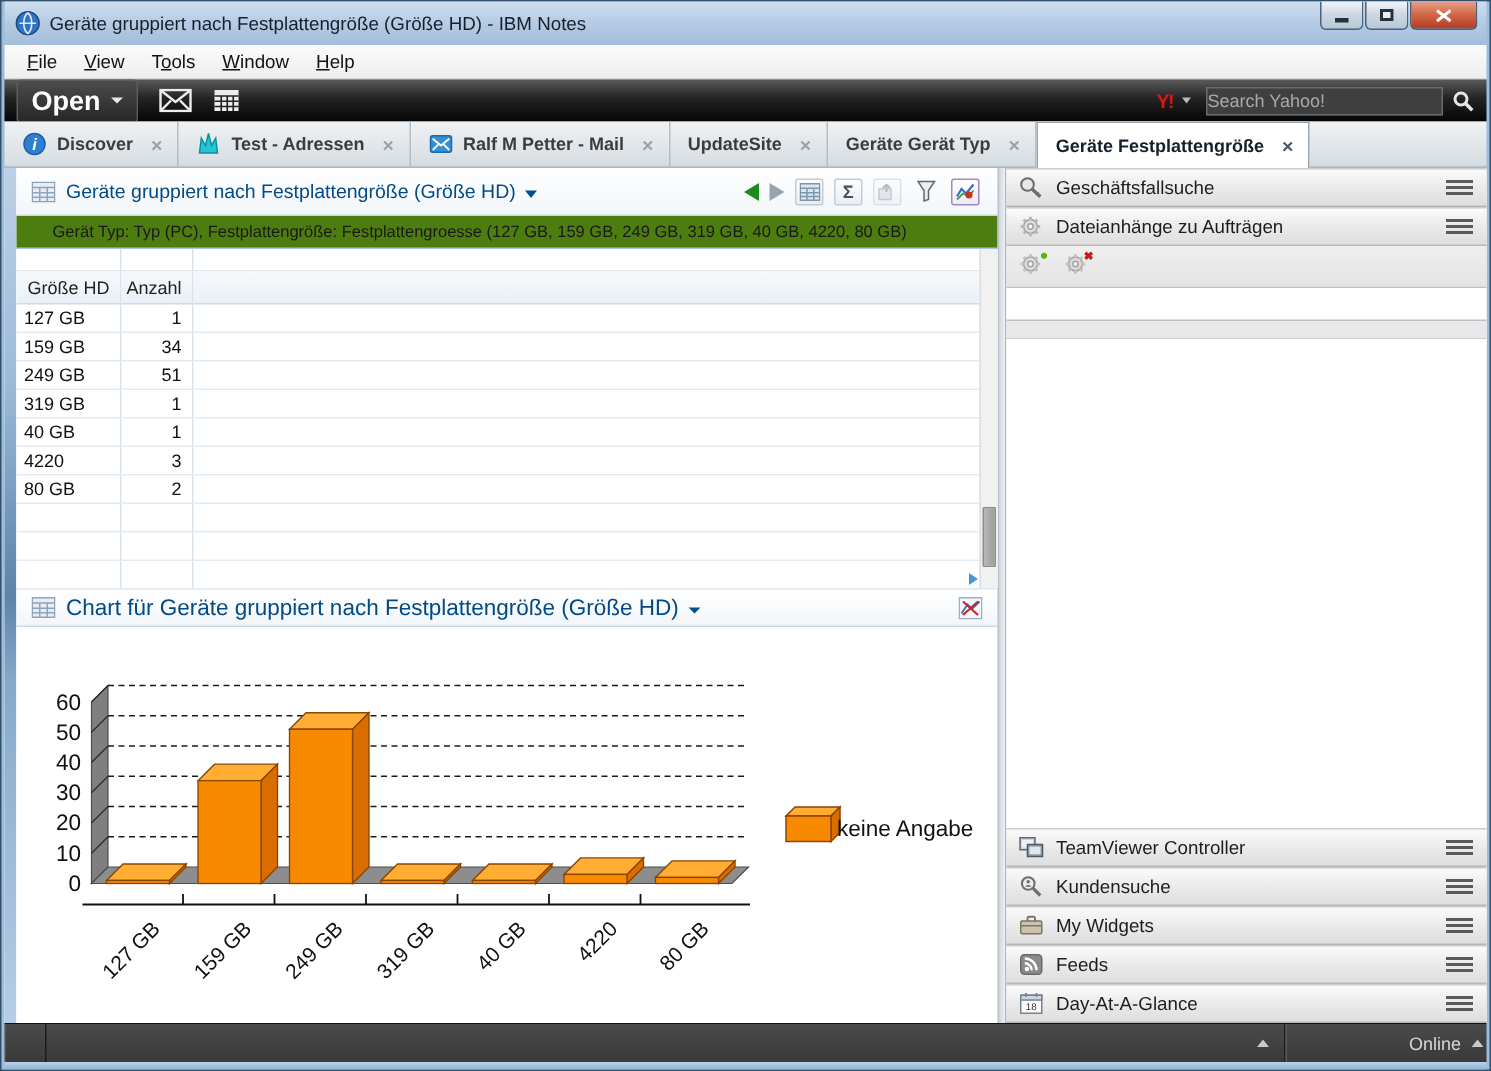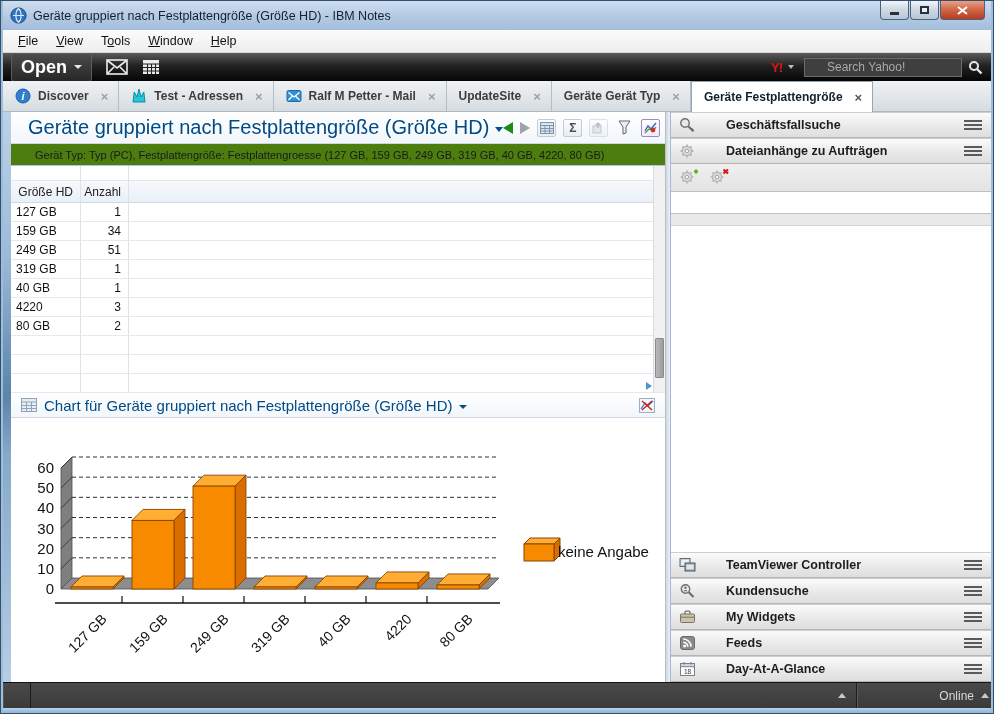--- a/index.html
+++ b/index.html
@@ -35,21 +35,21 @@
               font-size:18px; padding:3px 9px; border:1px solid #5c5c5c; border-radius:3px;
               background:linear-gradient(#4c4c4c,#262626); }
   .caret-down-w { width:0; height:0; border-left:4px solid transparent; border-right:4px solid transparent;
                   border-top:4px solid #e8e8e8; }
   .tb-icon { margin-left:14px; display:flex; align-items:center; }
   .toolbar-right { margin-left:auto; display:flex; align-items:center; gap:6px; }
   .yahoo-logo { color:#e01414; font-weight:bold; font-size:13px; letter-spacing:-1px; }
   .caret-down-g { width:0; height:0; border-left:3.5px solid transparent; border-right:3.5px solid transparent;
                   border-top:4px solid #b9b9b9; }
   .search-input { width:158px; height:19px; background:#3f3f3f; border:1px solid #6b6b6b;
-                  color:#a3a3a3; font-size:12px; padding:0 22px; margin-left:4px; }
+                  color:#a3a3a3; font-size:12px; padding:0 0; margin-left:4px; }
   .search-input::placeholder { color:#a9a9a9; opacity:1; }
 
   
   .tabbar { height:31px; background:linear-gradient(#eff2f4,#d5dce1); display:flex;
             position:relative; border-bottom:1px solid #aeb8c0; }
   .tab { display:flex; align-items:center; gap:7px; padding:0 10px 0 12px; font-size:12px;
          font-weight:bold; color:#3c3c3c; border-right:1px solid #b4bec6; height:30px; }
   .tab .tab-close { color:#9aa2a8; font-size:13px; font-weight:bold; margin-left:5px; }
   .tab.active { background:#fff; height:31px; border:1px solid #9aa6b0; border-bottom:none;
                 color:#15202c; z-index:2; }
@@ -58,21 +58,21 @@
   
   .content { flex:1; display:flex; min-height:0; background:#fff; }
   .left-strip { width:8px; background:linear-gradient(180deg,#bcd1e7 0%,#9dbbd8 25%,#6f94ba 42%,
                 #5d83aa 50%,#86a9c9 60%,#b6cde5 100%); }
 
   .main { flex:1; min-width:0; display:flex; flex-direction:column; background:#fff; }
 
   .view-header { height:32px; display:flex; align-items:center;
                  background:linear-gradient(#ffffff,#f2f6fa); border-bottom:1px solid #cdd8e2;
                  padding:0 8px 0 10px; }
-  .view-title { color:#004a87; font-size:20px; margin:0 6px 0 7px; white-space:nowrap; }
+  .view-title { color:#004a87; font-size:13px; margin:0 6px 0 7px; white-space:nowrap; }
   .caret-down-b { width:0; height:0; border-left:4.5px solid transparent; border-right:4.5px solid transparent;
                   border-top:5px solid #00508c; margin-top:3px; }
   .view-actions { margin-left:auto; display:flex; align-items:center; gap:7px; padding-right:4px; }
   .nav-tri-left { width:0; height:0; border-top:6px solid transparent; border-bottom:6px solid transparent;
                   border-right:10px solid #1e8a1e; }
   .nav-tri-right { width:0; height:0; border-top:6px solid transparent; border-bottom:6px solid transparent;
                    border-left:10px solid #9aa4ac; }
   .mini-btn { width:19px; height:18px; display:flex; align-items:center; justify-content:center;
               border:1px solid #c2ccd4; border-radius:2px; background:linear-gradient(#fdfdfd,#e9edf1);
               font-size:12px; font-weight:bold; color:#44505a; }
@@ -108,21 +108,21 @@
   .chart-area { flex:1; background:#fff; padding-top:4px; overflow:hidden; }
 
   
   .vsplitter { width:6px; background:linear-gradient(90deg,#cfd6dc,#eef1f4);
                border-left:1px solid #b7c0c8; border-right:1px solid #9dbad6; }
   .sidebar { width:320px; display:flex; flex-direction:column; background:#ececec; }
   .panel-header { height:26px; display:flex; align-items:center; flex:0 0 auto;
                   background:linear-gradient(#fbfbfb,#e9e9e9 55%,#dedede);
                   border-top:1px solid #cdcdcd; border-bottom:1px solid #b5b5b5; }
   .panel-header .p-icon { margin:0 8px 0 8px; display:flex; }
-  .panel-title { font-size:12.5px; font-weight:bold; color:#1d1d1d; white-space:nowrap;margin-left:22px; }
+  .panel-title { font-size:12.5px; font-weight:normal; color:#1d1d1d; white-space:nowrap; }
   .menu-grip { margin-left:auto; margin-right:9px; display:flex; flex-direction:column; gap:2px; }
   .menu-grip i { display:block; width:18px; height:2px; background:#5a5a5a; }
   .panel-actions { height:27px; display:flex; align-items:center; gap:10px; padding-left:8px;
                    background:linear-gradient(#efefef,#e4e4e4); }
   .panel-field { height:23px; background:#fff; border-top:1px solid #b9c1c9; border-bottom:1px solid #b9c1c9; }
   .panel-gap { height:11px; background:#e9e9e9; }
   .panel-list { flex:1; background:#fff; border-top:1px solid #d2d2d2; }
 
   
   .statusbar { height:26px; background:linear-gradient(#4a4a4a,#3a3a3a); border-top:1px solid #141414;

